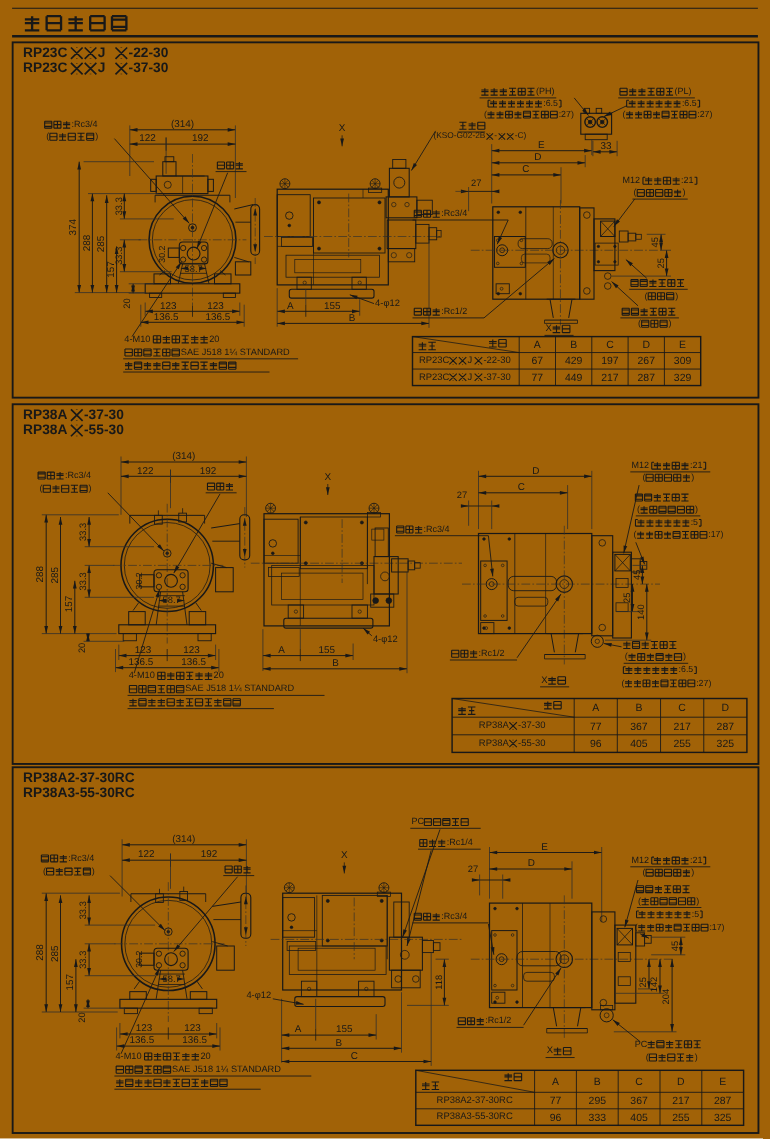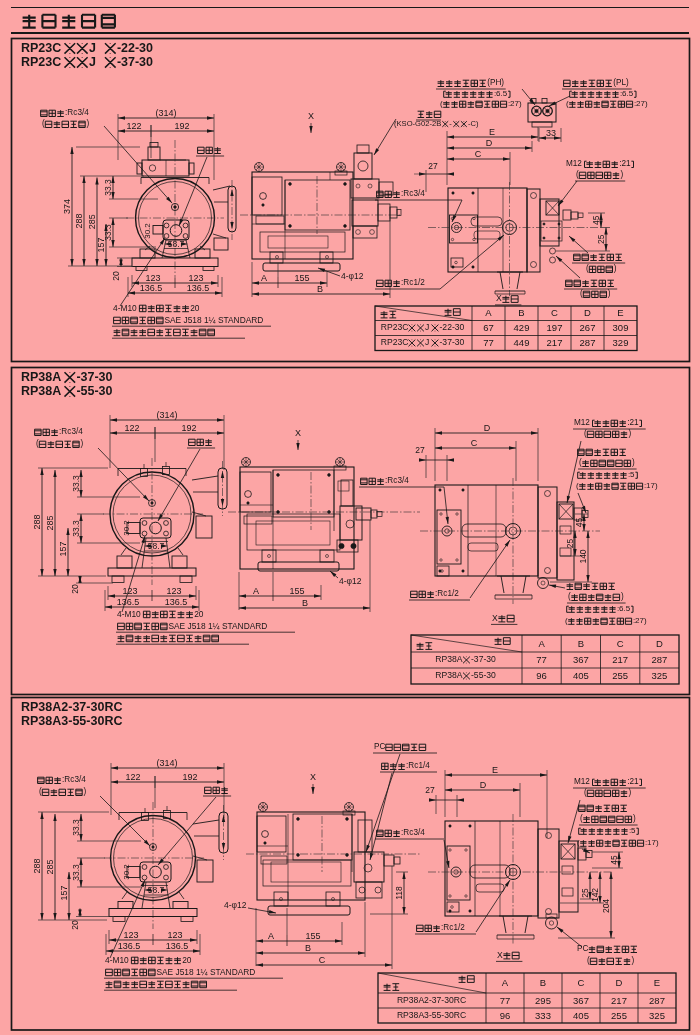--- a/index.html
+++ b/index.html
@@ -1,17 +1,17 @@
 <!DOCTYPE html>
 <html><head>
 <meta charset="utf-8">
 <title>外形尺寸图</title>
 <style>
 html,body{margin:0;padding:0;background:#ffffff;}
-#page{position:relative;width:700px;height:1035px;background:#fca5a5;font-family:"Liberation Sans",sans-serif;}
+#page{position:relative;width:700px;height:1035px;background:#a16207;font-family:"Liberation Sans",sans-serif;}
 svg text{font-family:"Liberation Sans",sans-serif;}
 </style>
 </head>
 <body>
 
 <div id="page">
 
 <svg width="700" height="1035" viewBox="0 0 700 1035">
 
 <g>

